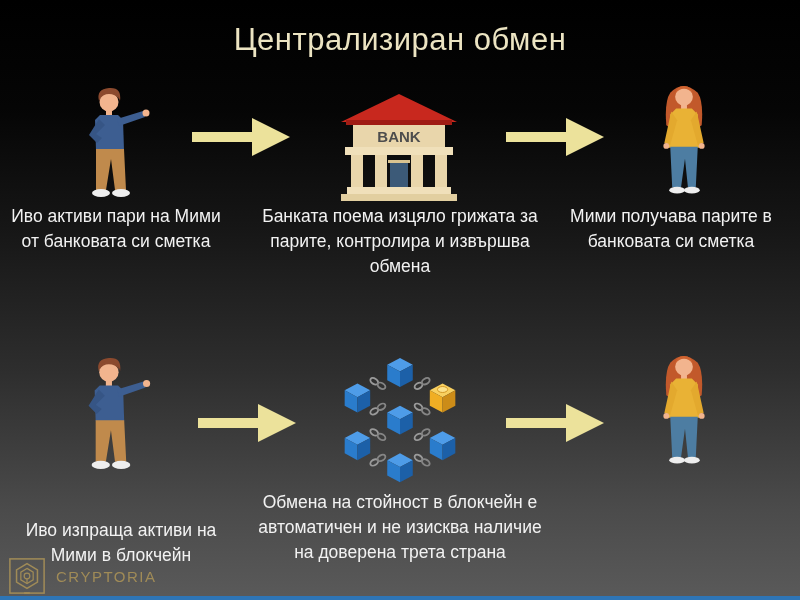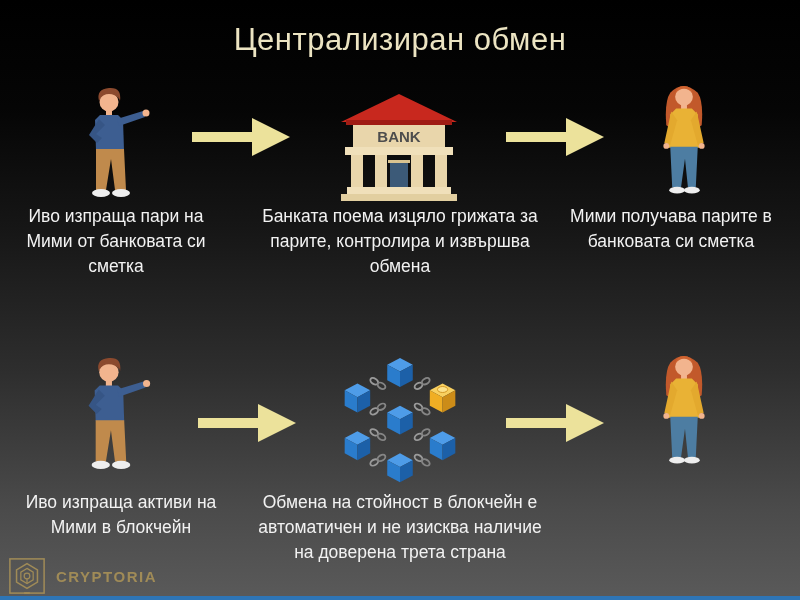--- a/index.html
+++ b/index.html
@@ -24,30 +24,30 @@
     position:absolute;margin:0;
     text-align:center;
     font-size:17.5px;line-height:1.42;
     color:#f2f2f2;
   }
   .cap-r1{top:204px;}
   .cap-r2{top:490px;}
   .cap-a{left:8px;width:216px;}
   .cap-b{left:256px;width:288px;}
   .cap-c{left:548px;width:246px;}
-  .cap-d{left:8px;width:226px;}
+  .cap-d{left:8px;width:226px;margin-top:28px;}
   .cap-e{left:252px;width:296px;}
   .cap-f{left:548px;width:246px;}
   .logo{
     position:absolute;left:8px;top:557px;
     display:flex;align-items:center;gap:10px;
   }
   .logo-icon{width:38px;height:38px;display:block;}
   .brand-text{
-    color:#a08b57;font-size:15px;font-weight:700;
+    color:#a08b57;font-size:15px;font-weight:400;
     letter-spacing:1.5px;
   }
   .bottom-bar{
     position:absolute;left:0;bottom:0;width:800px;height:4px;
     background:#2e75b6;
   }
 </style>
 </head>
 <body>
 
@@ -140,21 +140,21 @@
         <use href="#arrow-shape"></use>
       </svg>
   </div>
 
   <div class="pos" style="left:634px;top:80px;width:100px;height:118px;">
     <svg viewBox="0 0 100 120">
         <use href="#woman-fig"></use>
       </svg>
   </div>
 
-  <p class="caption cap-r1 cap-a">Иво изпраща пари на Мими от банковата си сметка</p>
+  <p class="caption cap-r1 cap-a">Иво активи пари на Мими от банковата си сметка</p>
   <p class="caption cap-r1 cap-c">Мими получава парите в банковата си сметка</p>
   <p class="caption cap-r1 cap-b">Банката поема изцяло грижата за парите, контролира и извършва обмена</p>
 
 
   <div class="pos" style="left:58px;top:354px;width:112px;height:118px;">
     <svg viewBox="0 0 110 112">
         <use href="#man-fig"></use>
       </svg>
   </div>
 

